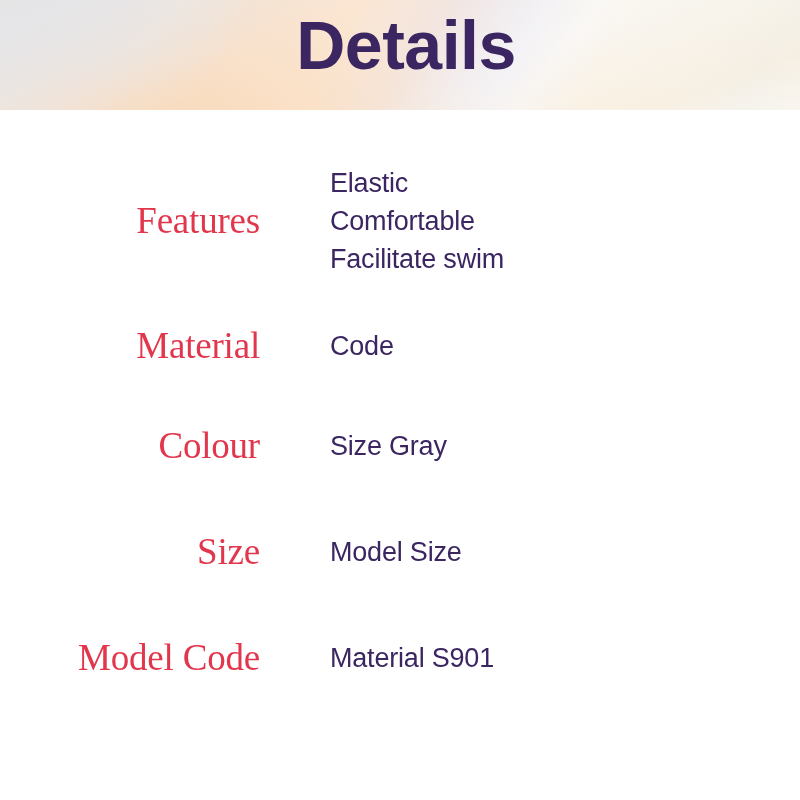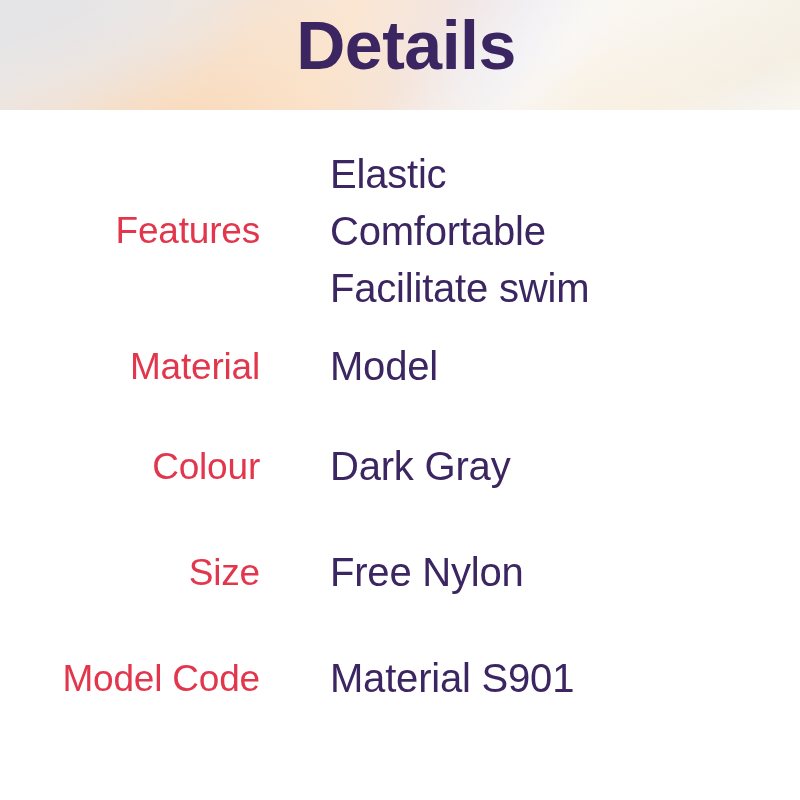--- a/index.html
+++ b/index.html
@@ -119,30 +119,31 @@
   }
 
   .spec-label {
     display: inline-block;
     font-size: 37px;
     font-weight: 400;
     line-height: 1.18;
     color: #e2364c;
     letter-spacing: -0.2px;
     white-space: nowrap;
+    font-family: Liberation Serif, serif;
   }
 
   .spec-value-cell {
     flex: 1 1 auto;
     padding-left: 70px;
     box-sizing: border-box;
   }
 
   .spec-value {
-    font-size: 40px;
+    font-size: 27px;
     font-weight: 400;
     line-height: 1.42;
     color: #3b2661;
     letter-spacing: -0.2px;
   }
 
   .spec-value-line {
     display: block;
     white-space: nowrap;
   }
@@ -183,43 +184,43 @@
         </div>
       </div>
     </div>
 
     <div class="spec-row row-material">
       <div class="spec-label-cell">
         <span class="spec-label">Material</span>
       </div>
       <div class="spec-value-cell">
         <div class="spec-value">
-          <span class="spec-value-line">Model</span>
+          <span class="spec-value-line">Code</span>
         </div>
       </div>
     </div>
 
     <div class="spec-row row-colour">
       <div class="spec-label-cell">
         <span class="spec-label">Colour</span>
       </div>
       <div class="spec-value-cell">
         <div class="spec-value">
-          <span class="spec-value-line">Dark Gray</span>
+          <span class="spec-value-line">Size Gray</span>
         </div>
       </div>
     </div>
 
     <div class="spec-row row-size">
       <div class="spec-label-cell">
         <span class="spec-label">Size</span>
       </div>
       <div class="spec-value-cell">
         <div class="spec-value">
-          <span class="spec-value-line">Free Nylon</span>
+          <span class="spec-value-line">Model Size</span>
         </div>
       </div>
     </div>
 
     <div class="spec-row row-model">
       <div class="spec-label-cell">
         <span class="spec-label">Model Code</span>
       </div>
       <div class="spec-value-cell">
         <div class="spec-value">

